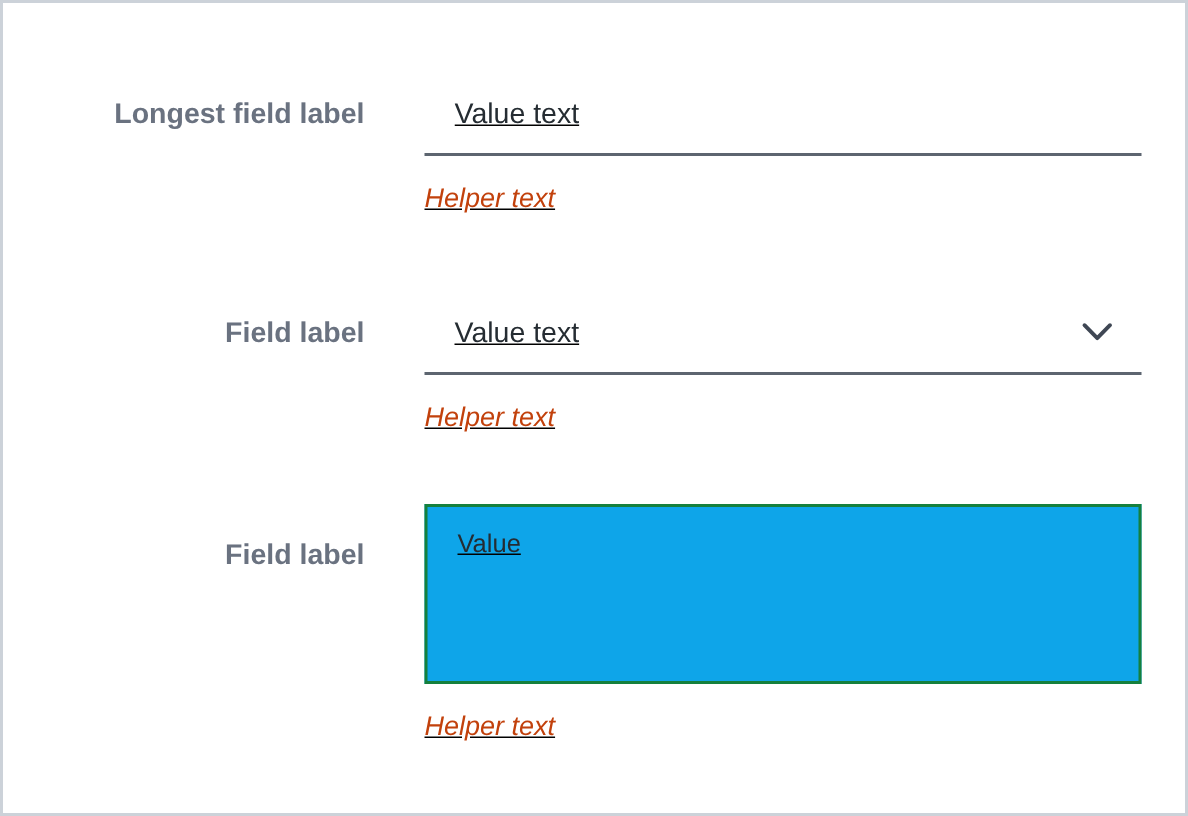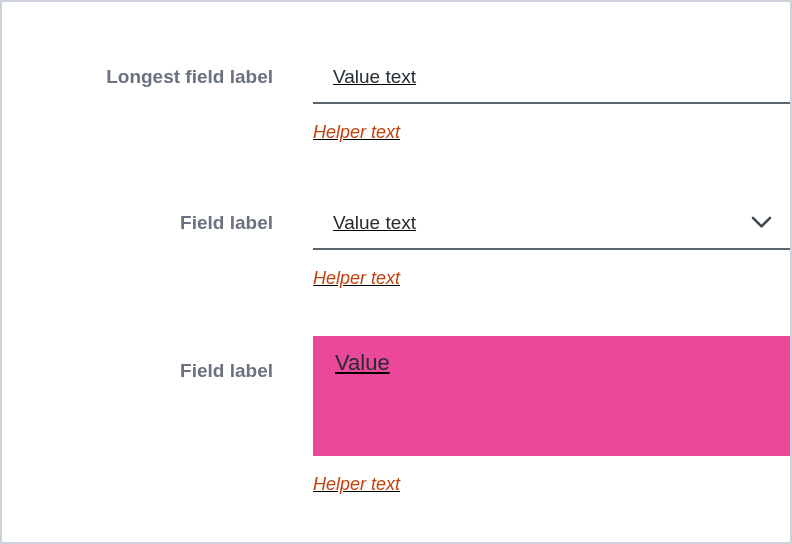--- a/index.html
+++ b/index.html
@@ -6,21 +6,21 @@
   body {
     width: 792px;
     height: 544px;
     box-sizing: border-box;
     background: #ffffff;
     border: 2px solid #ccd2d9;
     font-family: "Liberation Sans", "DejaVu Sans", sans-serif;
     overflow: hidden;
   }
   .form-panel { padding-top: 62px; }
-  .field-row { display: flex; align-items: flex-start; padding-left: 30px; }
+  .field-row { display: flex; align-items: flex-start; }
   .row-2 { margin-top: 66px; }
   .row-3 { margin-top: 46px; }
   .label-col {
     width: 241px;
     flex: 0 0 241px;
     text-align: right;
     color: #6a7280;
     font-size: 19px;
     font-weight: 600;
     line-height: 26px;
@@ -62,29 +62,29 @@
     font-size: 19px;
     line-height: 26px;
     color: #252c32;
   }
   .chevron { flex: 0 0 auto; margin-top: 2px; }
   .textarea-input {
     display: block;
     box-sizing: border-box;
     width: 478px;
     height: 120px;
-    border: 2px solid #ec4899;
+    border: 2px solid #15803d;
     border-radius: 0;
-    background: #ec4899;
+    background: #0ea5e9;
     outline: none;
     resize: none;
     margin: 0;
     padding: 12px 16px 0 20px;
     font-family: inherit;
-    font-size: 22px;
+    font-size: 17px;
     line-height: 26px;
     color: #252c32;
     overflow: hidden;
   }
   .helper-text {
     margin-top: 16px;
     font-size: 18px;
     font-style: italic;
     line-height: 24px;
     color: #c2410c;

